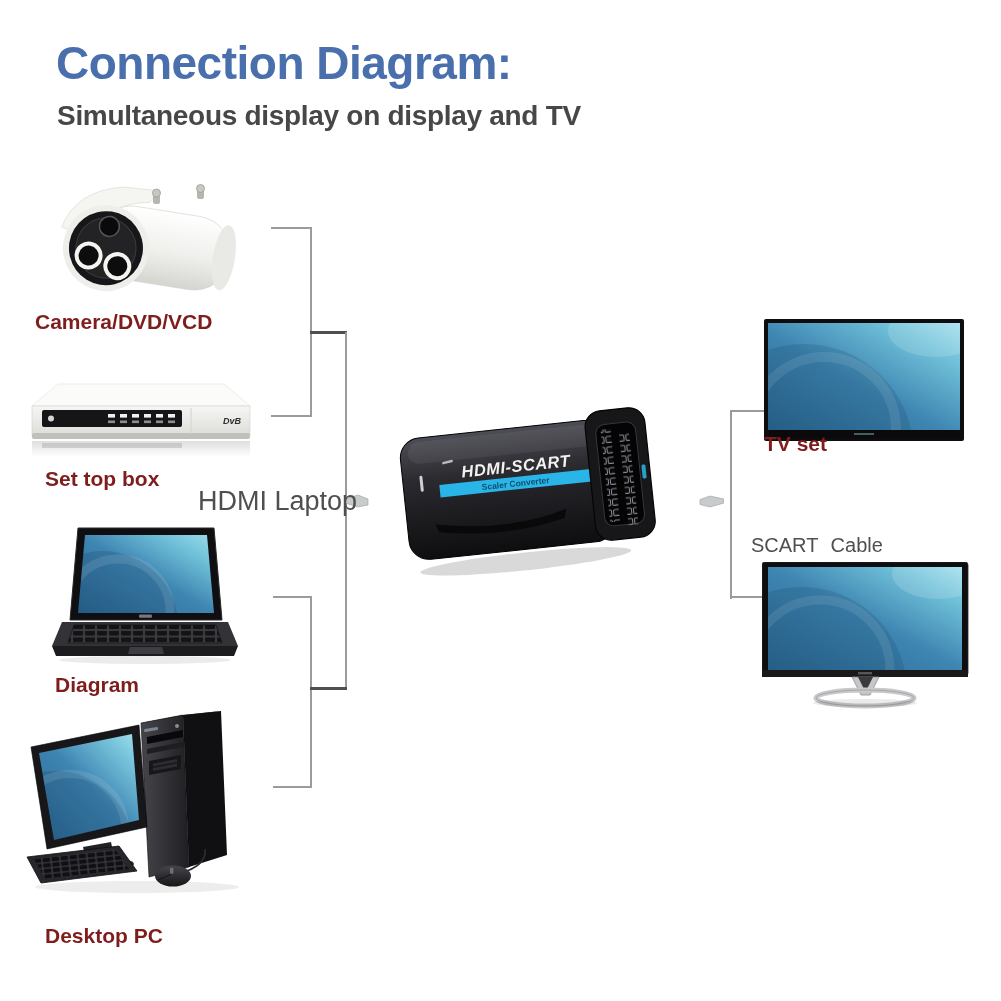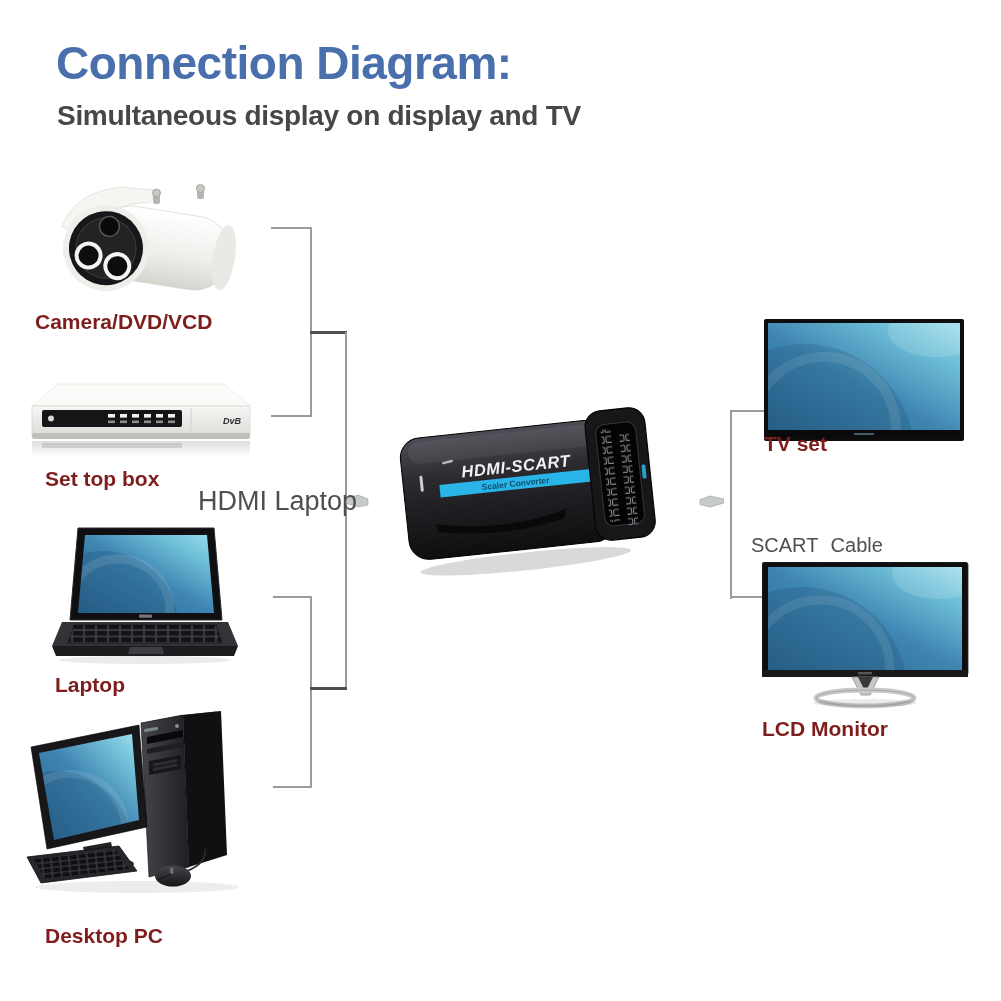--- a/index.html
+++ b/index.html
@@ -146,21 +146,21 @@
       <circle cx="55" cy="100" r="75" fill="rgba(8,40,66,0.16)"></circle>
       <circle cx="70" cy="85" r="52" fill="none" stroke="rgba(255,255,255,0.10)" stroke-width="9"></circle>
     </g>
     <rect x="91" y="88.5" width="13" height="3.2" rx="1" fill="#77777c"></rect>
     <polygon points="14,96 180,96 190,120 4,120" fill="#323237"></polygon>
     <polygon points="26,99 168,99 174,117 20,117" fill="url(#keysL)" stroke="#0d0d0f" stroke-width="0.6"></polygon>
     <polygon points="4,120 190,120 186,130 8,130" fill="#1c1c1f"></polygon>
     <polygon points="82,121 114,121 116,128 80,128" fill="#3d3d42"></polygon>
     <ellipse cx="97" cy="134" rx="86" ry="4" fill="rgba(0,0,0,0.08)"></ellipse>
   </svg>
-  <div class="abs dev-label" style="left:55px;top:673px;width:160px;">Laptop</div>
+  <div class="abs dev-label" style="left:55px;top:673px;width:160px;">Diagram</div>
 
   <svg class="abs" style="left:25px;top:699px;" width="220" height="198" viewBox="0 0 220 198">
     <defs>
       <linearGradient id="dtS" x1="0" y1="1" x2="1" y2="0">
         <stop offset="0" stop-color="#2b6691"></stop>
           <stop offset="0.5" stop-color="#3e85b2"></stop>
         <stop offset="0.85" stop-color="#7cc8de"></stop>
           <stop offset="1" stop-color="#a5e0ee"></stop>
       </linearGradient>
       <linearGradient id="twrF" x1="0" y1="0" x2="1" y2="0">
@@ -297,15 +297,14 @@
     <rect x="96" y="110" width="14" height="2.4" fill="#50505六" opacity="0"></rect>
     <rect x="96" y="110" width="14" height="2.4" fill="#55555b"></rect>
     <g>
       <polygon points="90,115 117,115 108,133 99,133" fill="#c6c6c8" stroke="#8f8f91" stroke-width="0.8"></polygon>
       <polygon points="96,115 111,115 105,127 102,127" fill="#3a3a3c"></polygon>
       <ellipse cx="103" cy="136" rx="49" ry="8" fill="none" stroke="#c9c9cb" stroke-width="5"></ellipse>
       <ellipse cx="103" cy="136" rx="49" ry="8" fill="none" stroke="#8d8d8f" stroke-width="1" opacity="0.6"></ellipse>
       <ellipse cx="103" cy="141" rx="52" ry="4" fill="rgba(0,0,0,0.08)"></ellipse>
     </g>
   </svg>
-  <div class="abs dev-label" style="left:762px;top:717px;width:212px;">LCD Monitor</div>
 
 </div>
 
 </body></html>

